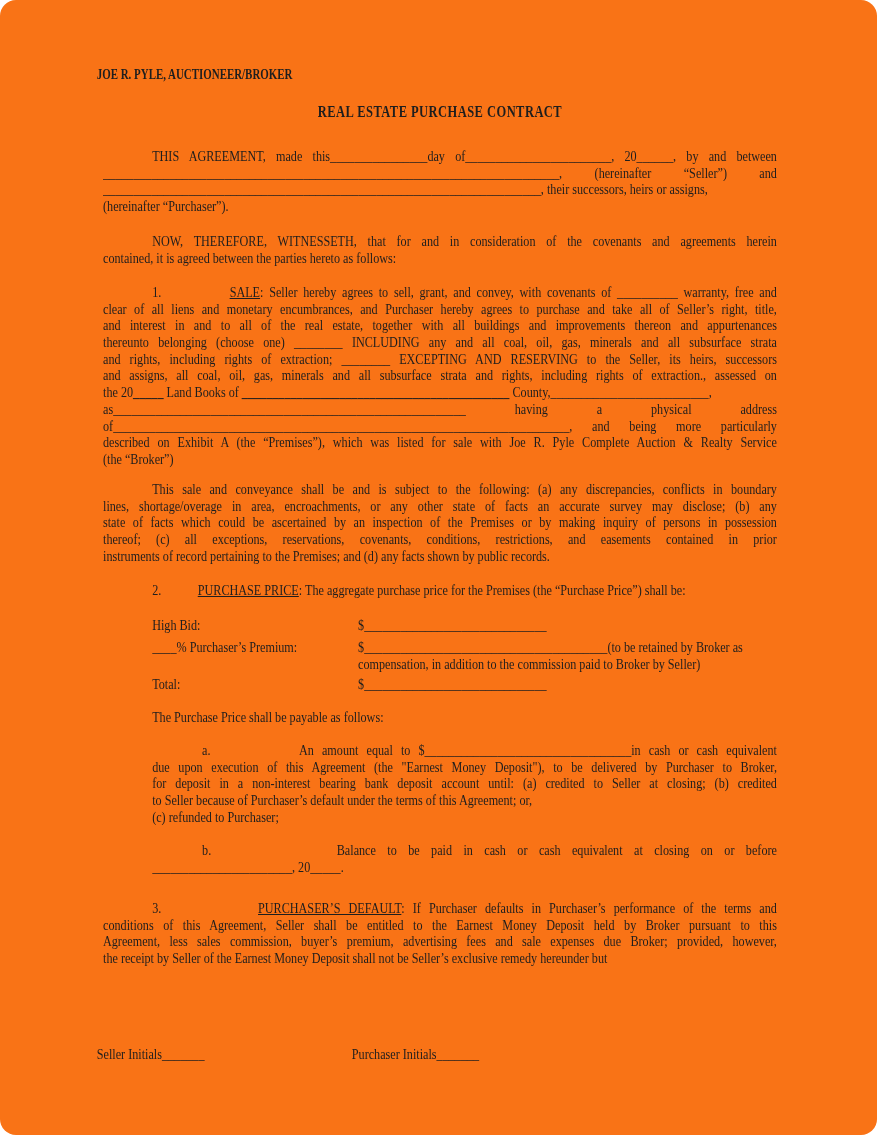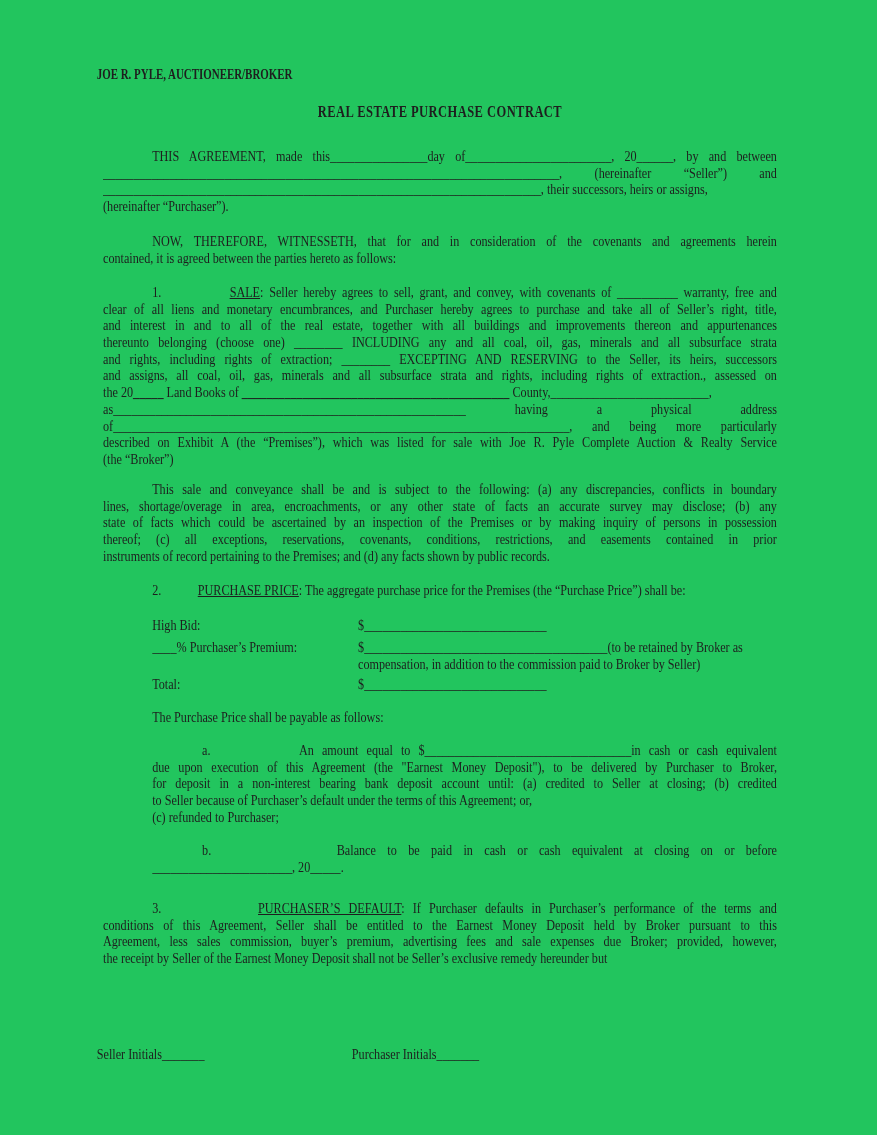--- a/index.html
+++ b/index.html
@@ -1,18 +1,18 @@
 <!DOCTYPE html>
 <html><head>
 <meta charset="utf-8">
 <style>
   html,body{margin:0;padding:0;background:#ffffff;}
   .page{
-    position:relative;width:877px;height:1135px;background:#22c55e;overflow:hidden;
-    font-family:"Liberation Serif","DejaVu Serif",serif;color:#1e1e1e;
+    position:relative;width:877px;height:1135px;background:#f97316;overflow:hidden;
+    font-family:"Liberation Serif","DejaVu Serif",serif;color:#1e1e1e;border-radius:16px;
   }
   
   .scalewrap{
     position:absolute;left:103px;top:0;width:864px;height:1135px;
     transform:scaleX(0.78);transform-origin:0 0;
     font-size:15.6px;line-height:16.7px;
   }
   .block{position:absolute;left:0;width:864px;}
   .sub{left:63px;width:801px;}
   .line{white-space:nowrap;overflow:hidden;height:16.7px;}

